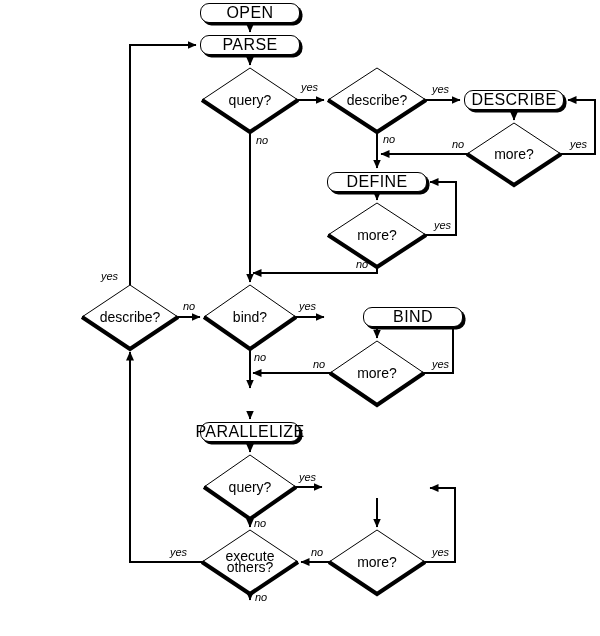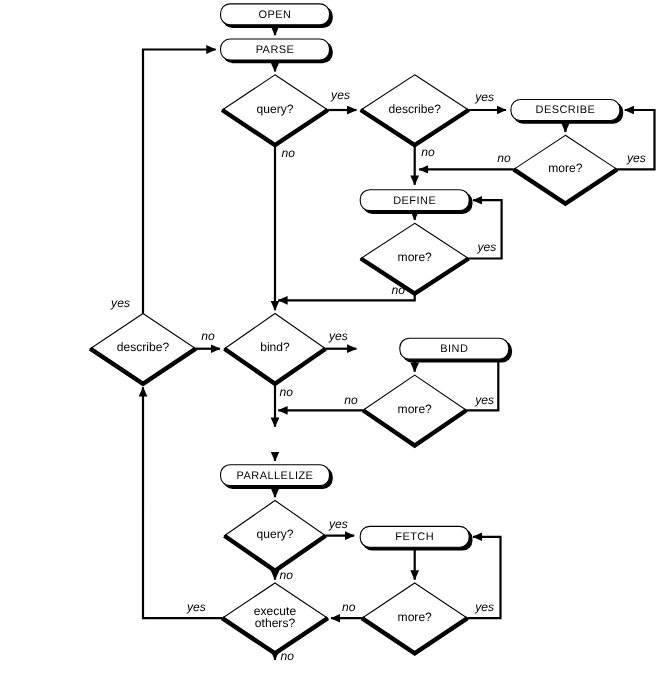--- a/index.html
+++ b/index.html
@@ -6,25 +6,25 @@
   .stage{
     position:relative;width:600px;height:636px;background:#ffffff;
     font-family:"Liberation Sans", sans-serif;color:#000;overflow:hidden;
   }
   .stage svg{position:absolute;left:0;top:0;}
   .node-box{
     position:absolute;box-sizing:border-box;width:100px;height:20px;
     background:#fff;border:1.5px solid #000;border-radius:9px;
     box-shadow:2.5px 2.5px 0 #000;
     display:flex;align-items:center;justify-content:center;
-    font-size:10px;letter-spacing:0.4px;white-space:nowrap;
+    font-size:16px;letter-spacing:0.4px;white-space:nowrap;
   }
   .d-label{
     position:absolute;transform:translate(-50%,-50%);
-    width:90px;text-align:center;font-size:11px;line-height:11px;
+    width:90px;text-align:center;font-size:14px;line-height:11px;
   }
   .e-label{
     position:absolute;font-size:11px;line-height:11px;white-space:nowrap;font-style:italic;
   }
   .edge{fill:none;stroke:#000;stroke-width:2;}
   .diamond{fill:#fff;stroke:#000;stroke-width:1;}
   .diamond-shade{fill:none;stroke:#000;stroke-width:4;stroke-linecap:butt;stroke-linejoin:miter;}
 </style>
 </head>
 <body>
@@ -108,21 +108,20 @@
       <path class="diamond-shade" d="M202,562 L250,594 L298,562"></path>
     </g>
   </svg>
 
   <div class="node-box" style="left:200px;top:3px;">OPEN</div>
   <div class="node-box" style="left:200px;top:35px;">PARSE</div>
   <div class="node-box" style="left:464px;top:90px;">DESCRIBE</div>
   <div class="node-box" style="left:327px;top:172px;">DEFINE</div>
   <div class="node-box" style="left:327px;top:307px;margin-left:36px;">BIND</div>
   <div class="node-box" style="left:200px;top:422px;">PARALLELIZE</div>
-  <div class="node-box" style="left:327px;top:478px;">FETCH</div>
 
   <div class="d-label" style="left:250px;top:100px;">query?</div>
   <div class="d-label" style="left:377px;top:100px;">describe?</div>
   <div class="d-label" style="left:514px;top:154px;">more?</div>
   <div class="d-label" style="left:377px;top:235px;">more?</div>
   <div class="d-label" style="left:130px;top:317px;">describe?</div>
   <div class="d-label" style="left:250px;top:317px;">bind?</div>
   <div class="d-label" style="left:377px;top:373px;">more?</div>
   <div class="d-label" style="left:250px;top:487px;">query?</div>
   <div class="d-label" style="left:377px;top:562px;">more?</div>

